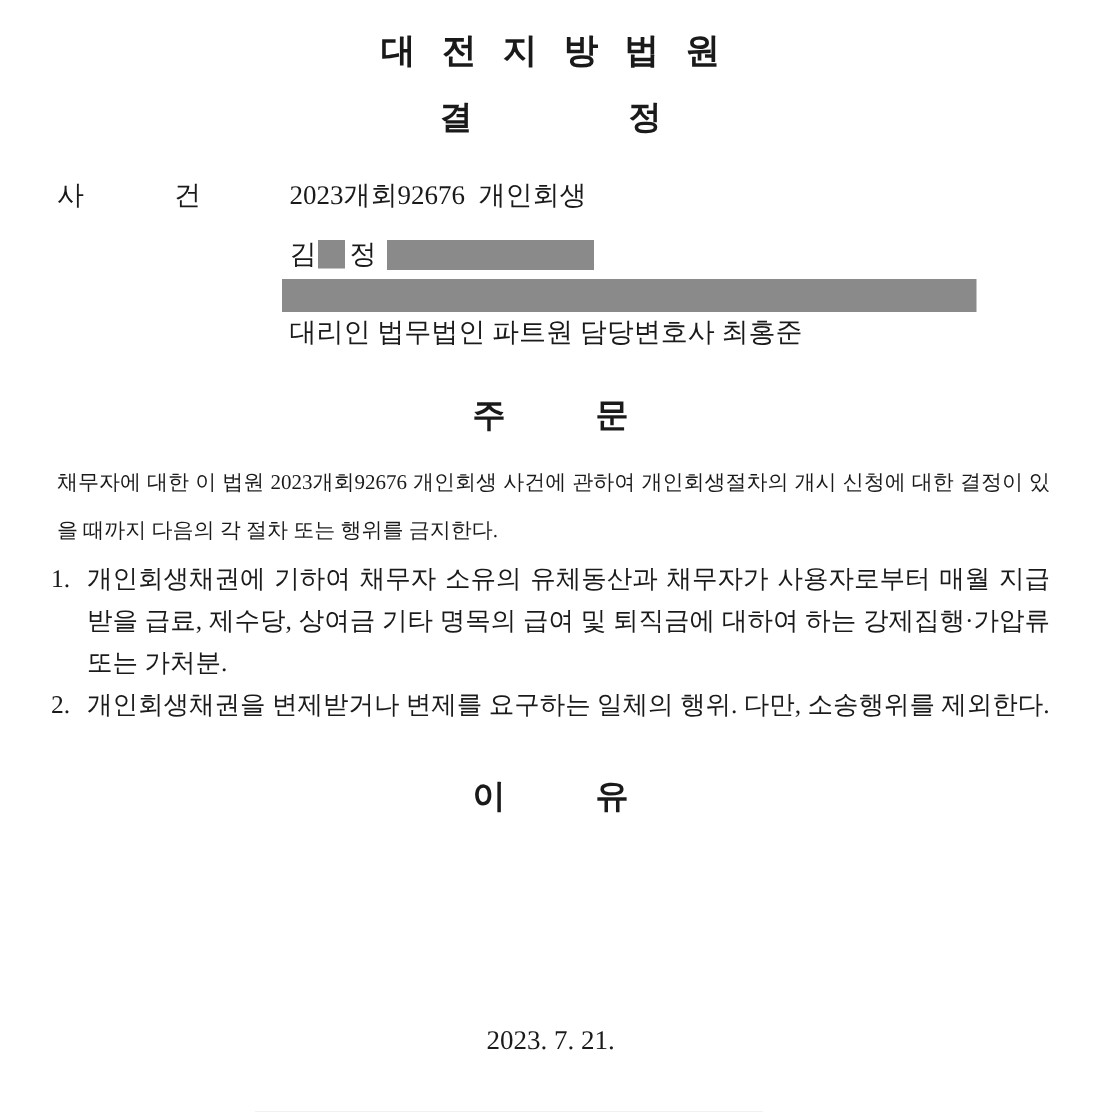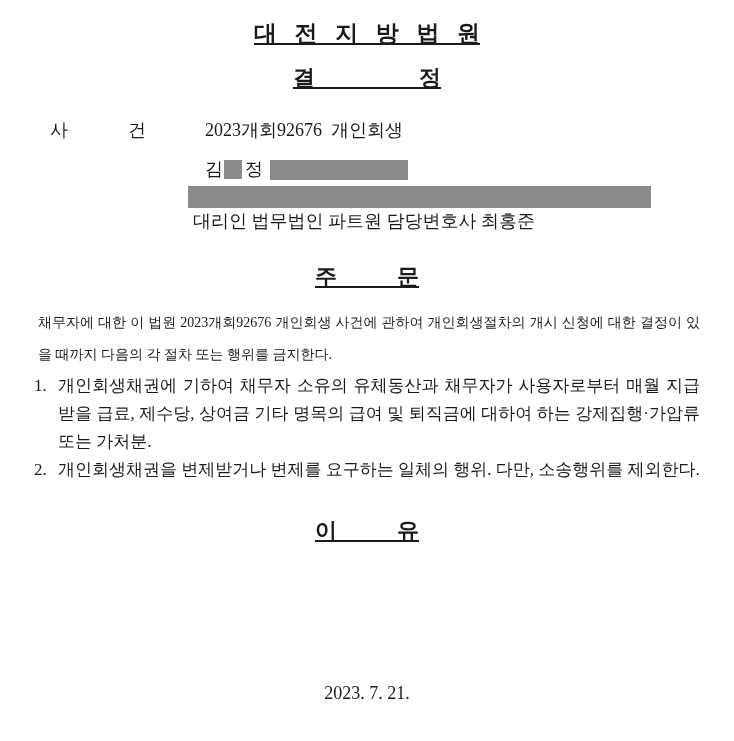--- a/index.html
+++ b/index.html
@@ -22,27 +22,26 @@
   .spread{
     display:inline-block;
     text-align:justify;
     text-align-last:justify;
     -moz-text-align-last:justify;
     white-space:normal;
   }
   .gothic{
     font-family:"Liberation Sans","DejaVu Sans",sans-serif;
     font-weight:bold;
-    text-decoration:underline;
   }
   .court-title{font-size:23px;width:226px;line-height:28px;}
   .doc-type{font-size:22px;width:148px;line-height:28px;}
   .section-heading{font-size:22px;width:104px;line-height:28px;}
 
-  .info-row{position:absolute;left:12px;width:690px;height:26px;line-height:24px;font-size:18px;}
+  .info-row{position:absolute;left:0;width:690px;height:26px;line-height:24px;font-size:18px;}
   .info-label{position:absolute;left:38px;width:96px;font-size:18px;line-height:24px;}
   .info-value{position:absolute;left:193px;font-size:18px;line-height:24px;white-space:pre;}
   .debtor-value{position:absolute;left:193px;display:flex;align-items:flex-end;height:24px;}
   .debtor-value span{font-size:18px;line-height:24px;}
 
   .redact{background:var(--redaction);display:inline-block;}
   .redact-small{width:18px;height:19px;margin-left:1px;margin-bottom:2px;}
   .redact-medium{width:138px;height:20px;margin-left:7px;margin-bottom:1px;}
   .redact-bar{position:absolute;left:188px;top:186px;width:463px;height:22px;background:var(--redaction);}
 

